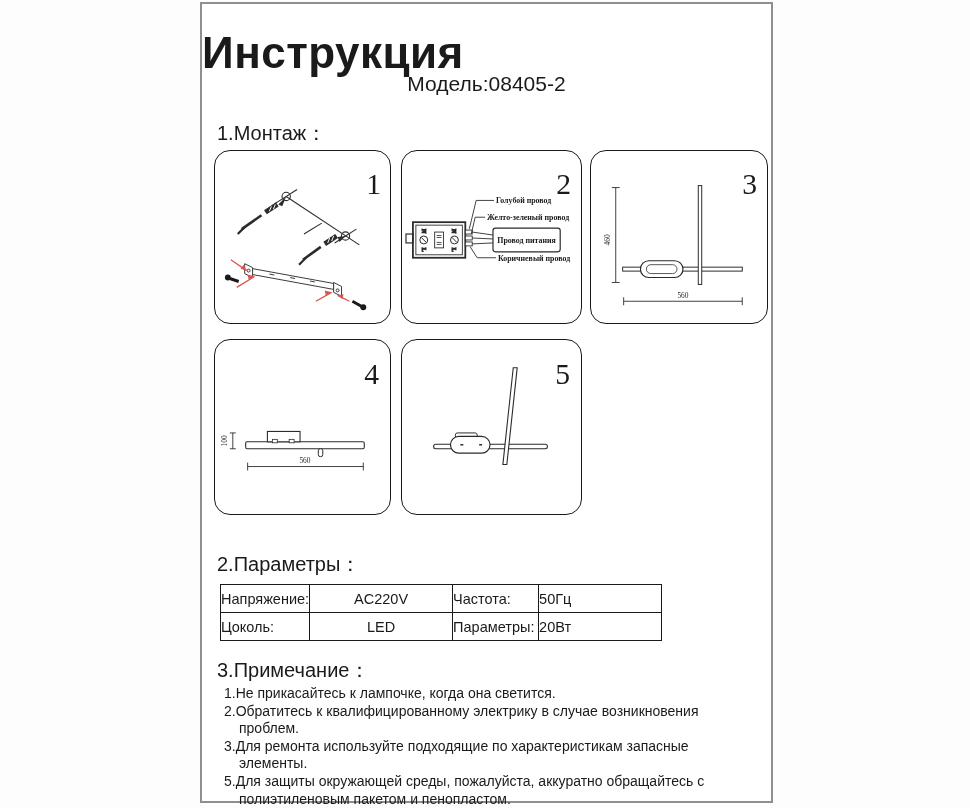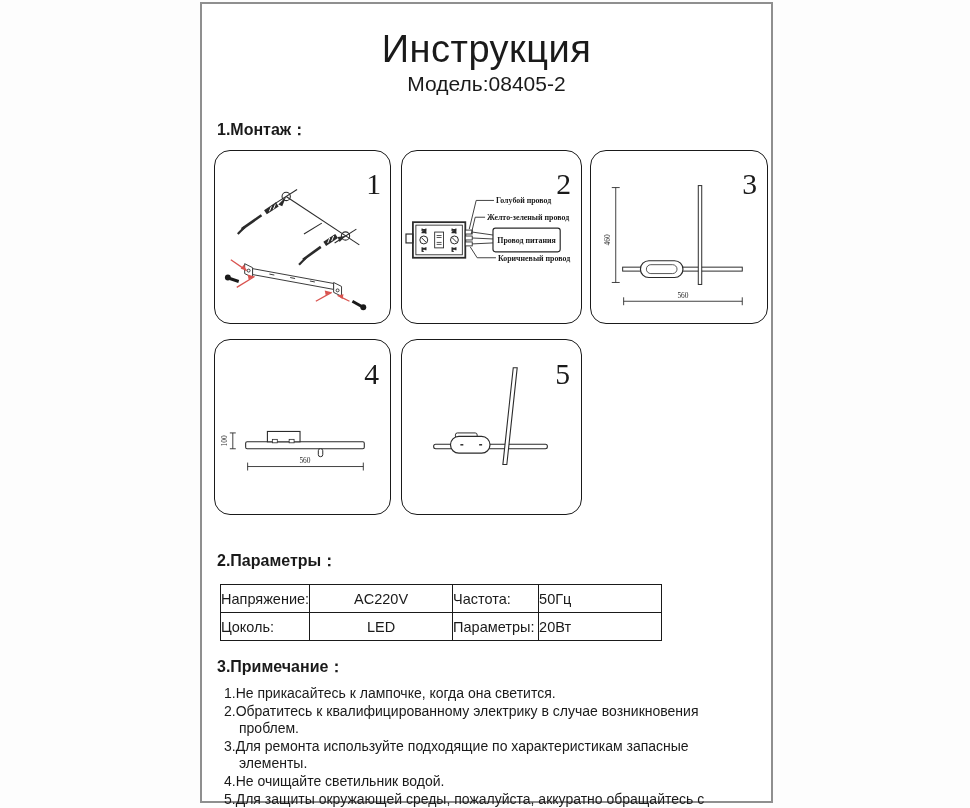--- a/index.html
+++ b/index.html
@@ -1,24 +1,24 @@
 <!DOCTYPE html>
 <html><head>
 <meta charset="utf-8">
 <style>
   html,body{margin:0;padding:0;background:#ffffff;}
   .canvas{position:relative;width:970px;height:808px;background:#fdfdfd;overflow:hidden;
           font-family:"Liberation Sans",sans-serif;color:#1a1a1a;}
   .page{position:absolute;left:200px;top:2px;width:573px;height:801px;
         background:#ffffff;border:2px solid #8f8f8f;box-sizing:border-box;}
-  .title{position:absolute;left:0;top:24px;width:100%;text-align:center;
-         font-size:38px;font-weight:400;letter-spacing:0.5px;}
+  .title{position:absolute;left:0;top:24px;width:100%;text-align:left;
+         font-size:44px;font-weight:700;letter-spacing:0.5px;}
   .model{position:absolute;left:0;top:68px;width:100%;text-align:center;
          font-size:21px;font-weight:400;}
-  .sec{position:absolute;left:15px;font-size:16px;font-weight:700;}
+  .sec{position:absolute;left:15px;font-size:20px;font-weight:400;}
   .sec1{top:116px;}
   .sec2{top:547px;}
   .sec3{top:653px;}
   .panel{position:absolute;background:#fff;border:1.4px solid #1a1a1a;border-radius:16px;box-sizing:border-box;}
   .p1{left:12px;top:146px;width:177px;height:174px;}
   .p2{left:199px;top:146px;width:181px;height:174px;}
   .p3{left:388px;top:146px;width:178px;height:174px;}
   .p4{left:12px;top:335px;width:177px;height:176px;}
   .p5{left:199px;top:335px;width:181px;height:176px;}
   .panel svg{display:block;width:100%;height:100%;}
@@ -228,18 +228,17 @@
         </tr>
       </tbody>
     </table>
 
     <div class="sec sec3">3.Примечание：</div>
 
     <div class="notes">
       <div class="note">1.Не прикасайтесь к лампочке, когда она светится.</div>
       <div class="note">2.Обратитесь к квалифицированному электрику в случае возникновения проблем.</div>
       <div class="note">3.Для ремонта используйте подходящие по характеристикам запасные элементы.</div>
-      <div class="note">4.Не очищайте светильник водой.</div>
       <div class="note">5.Для защиты окружающей среды, пожалуйста, аккуратно обращайтесь с полиэтиленовым пакетом и пенопластом.</div>
     </div>
 
   </div>
 </div>
 
 </body></html>

